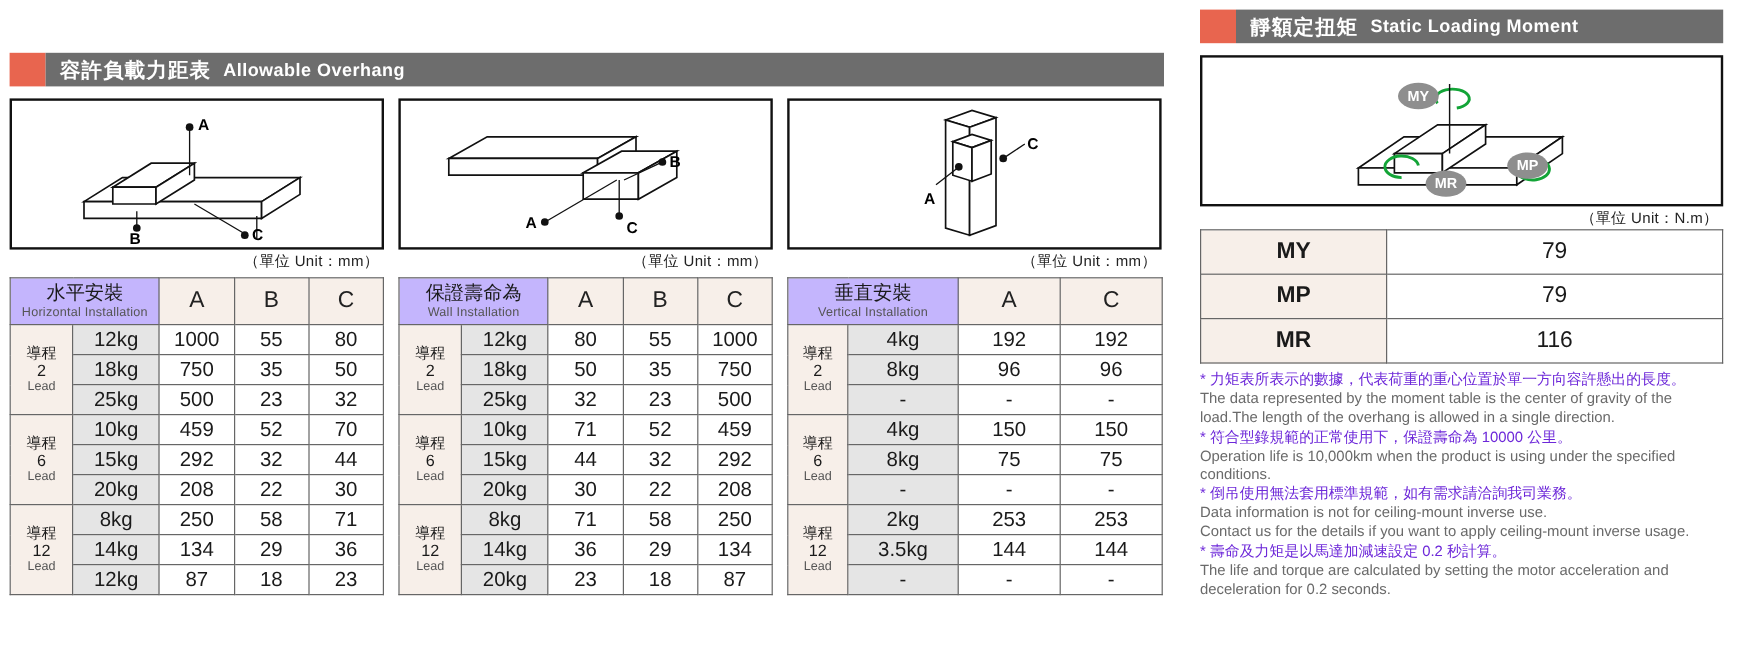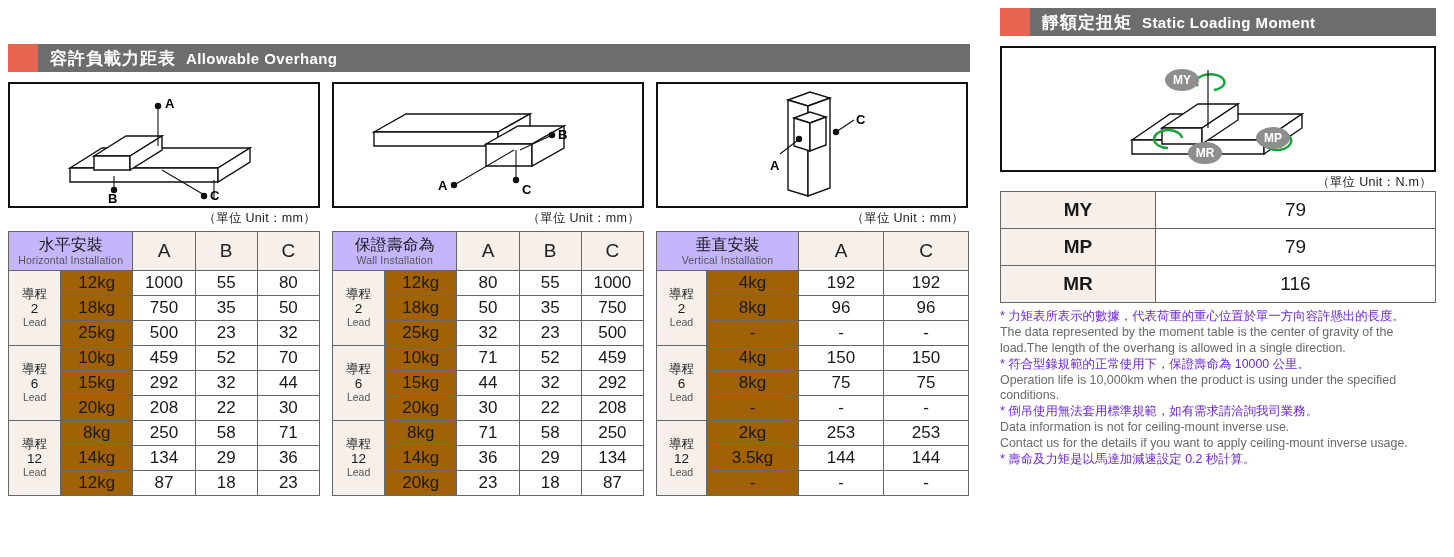--- a/index.html
+++ b/index.html
@@ -33,21 +33,21 @@
   
   table.spec { border-collapse: collapse; width: 312px; table-layout: fixed; }
   table.spec td, table.spec th { border: 1px solid #666; text-align:center; }
   .hdr-cn { font-size: 16px; }
   .hdr-en { font-size: 10.5px; color:#555; letter-spacing:.2px; }
   .hdr-cell { background:#c4b5fd; padding: 4px 2px; line-height: 1.15; }
   .hdr-abc { background:#f7efe9; font-size: 19px; font-weight: normal; color:#222; }
   .lead-cell { background:#f7efe9; font-size: 12.5px; line-height:1.1; padding: 2px; }
   .lead-cell .n { font-size: 13.5px; }
   .lead-cell .en { font-size: 10.5px; color:#555; }
-  .kg { background:#a16207; font-size: 17px; padding: 2px 0; }
+  .kg { background:#e5e5e5; font-size: 17px; padding: 2px 0; }
   .val { font-size: 17px; padding: 2px 0; background:#fff; }
   tr.band td { height: 25px; }
 
   
   .right { position:absolute; left: 1000px; top: 8px; width: 436px; }
   .right .diag-box { height: 126px; border:2px solid #111; margin-top:10px; }
   table.moment { border-collapse: collapse; width: 436px; table-layout: fixed; }
   table.moment td { border: 1px solid #666; text-align:center; }
   table.moment .lbl { background:#f7efe9; font-size: 19px; font-weight:bold; padding: 7px 0; width: 155px;}
   table.moment .v { font-size: 19px; padding: 7px 0; }
@@ -481,15 +481,16 @@
 
     <div class="notes" id="notes">
         <div class="cn">* 力矩表所表示的數據，代表荷重的重心位置於單一方向容許懸出的長度。</div>
         <div class="en">The data represented by the moment table is the center of gravity of the load.The length of the overhang is allowed in a single direction.</div>
         <div class="cn">* 符合型錄規範的正常使用下，保證壽命為 10000 公里。</div>
         <div class="en">Operation life is 10,000km when the product is using under the specified conditions.</div>
         <div class="cn">* 倒吊使用無法套用標準規範，如有需求請洽詢我司業務。</div>
         <div class="en">Data information is not for ceiling-mount inverse use.</div>
         <div class="en">Contact us for the details if you want to apply ceiling-mount inverse usage.</div>
         <div class="cn">* 壽命及力矩是以馬達加減速設定 0.2 秒計算。</div>
+        <div class="en">The life and torque are calculated by setting the motor acceleration and deceleration for 0.2 seconds.</div>
       </div>
   </div>
 </div>
 
 </body></html>

